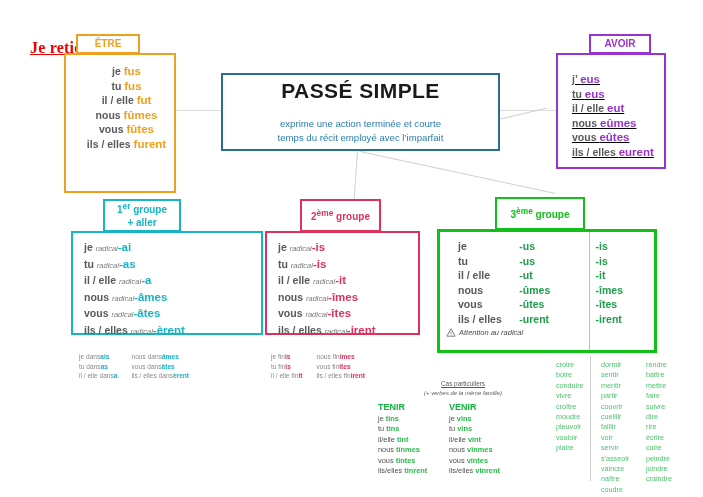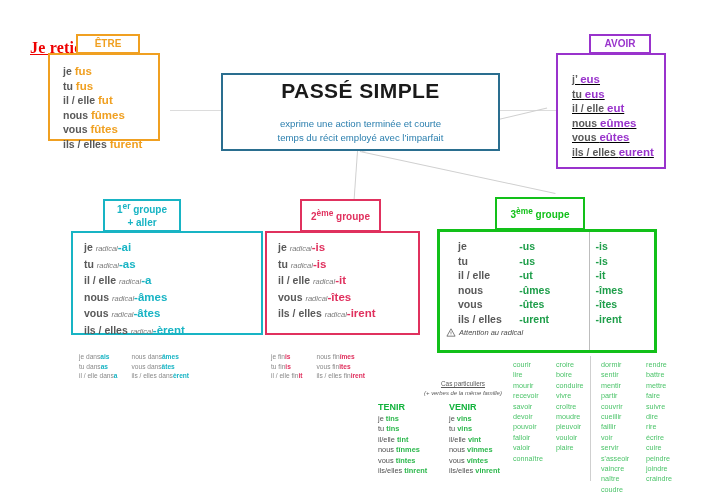--- a/index.html
+++ b/index.html
@@ -61,21 +61,21 @@
     line-height: 14.6px;
     color: #595959;
     white-space: nowrap;
   }
   .conj .pron { color: #595959; font-weight: bold; }
   .conj .rad  { font-size: 7.5px; font-style: italic; color: #7a7a7a; font-weight: normal; }
   .conj .end  { font-weight: bold; font-size: 11.5px; }
 
   
   #etre-tab { left: 76px; top: 34px; width: 64px; height: 20px; border-color: #f0a021; color: #f0a021; }
-  #etre-box { left: 48px; top: 53px; width: 112px; height: 88px; border-color: #f0a021; }
+  #etre-box { left: 64px; top: 53px; width: 112px; height: 140px; border-color: #f0a021; text-align: center; }
   #etre-box .inner { padding: 9px 0 0 13px; }
   #etre-box .end { color: #f0a021; }
 
   
   #avoir-tab { left: 589px; top: 34px; width: 62px; height: 20px; border-color: #9933cc; color: #9933cc; }
   #avoir-box { left: 556px; top: 53px; width: 110px; height: 116px; border-color: #9933cc; }
   #avoir-box .inner { padding: 17px 0 0 14px; text-decoration: underline; }
   #avoir-box .end { color: #9933cc; }
 
   
@@ -259,20 +259,21 @@
   </div>
 
   <div class="tab" id="g2-tab">
     <span><span>2</span><sup>ème</sup><span> groupe</span></span>
   </div>
   <div class="box" id="g2-box">
     <div class="inner" id="g2-rows">
         <div class="conj"><span class="pron">je </span><span class="rad">radical</span><span class="end">-is</span></div>
         <div class="conj"><span class="pron">tu </span><span class="rad">radical</span><span class="end">-is</span></div>
         <div class="conj"><span class="pron">il / elle </span><span class="rad">radical</span><span class="end">-it</span></div>
+        <div class="conj"><span class="pron">nous </span><span class="rad">radical</span><span class="end">-îmes</span></div>
         <div class="conj"><span class="pron">vous </span><span class="rad">radical</span><span class="end">-îtes</span></div>
         <div class="conj"><span class="pron">ils / elles </span><span class="rad">radical</span><span class="end">-irent</span></div>
       </div>
   </div>
   <div class="ex-block" id="ex2">
     <div class="col" id="ex2-left">
         <div><span>je fin</span><span class="hl">is</span></div>
         <div><span>tu fin</span><span class="hl">is</span></div>
         <div><span>il / elle fin</span><span class="hl">it</span></div>
       </div>
@@ -354,32 +355,20 @@
         <div><span class="pr">je </span><span class="vb">vins</span></div>
         <div><span class="pr">tu </span><span class="vb">vins</span></div>
         <div><span class="pr">il/elle </span><span class="vb">vint</span></div>
         <div><span class="pr">nous </span><span class="vb">vînmes</span></div>
         <div><span class="pr">vous </span><span class="vb">vîntes</span></div>
         <div><span class="pr">ils/elles </span><span class="vb">vinrent</span></div>
       </div>
   </div>
 
   <div id="vl-sep"></div>
-  <div class="vlist" id="vl1">
-      <div>courir</div>
-      <div>lire</div>
-      <div>mourir</div>
-      <div>recevoir</div>
-      <div>savoir</div>
-      <div>devoir</div>
-      <div>pouvoir</div>
-      <div>falloir</div>
-      <div>valoir</div>
-      <div>connaître</div>
-    </div>
   <div class="vlist" id="vl2">
       <div>croire</div>
       <div>boire</div>
       <div>conduire</div>
       <div>vivre</div>
       <div>croître</div>
       <div>moudre</div>
       <div>pleuvoir</div>
       <div>vouloir</div>
       <div>plaire</div>

